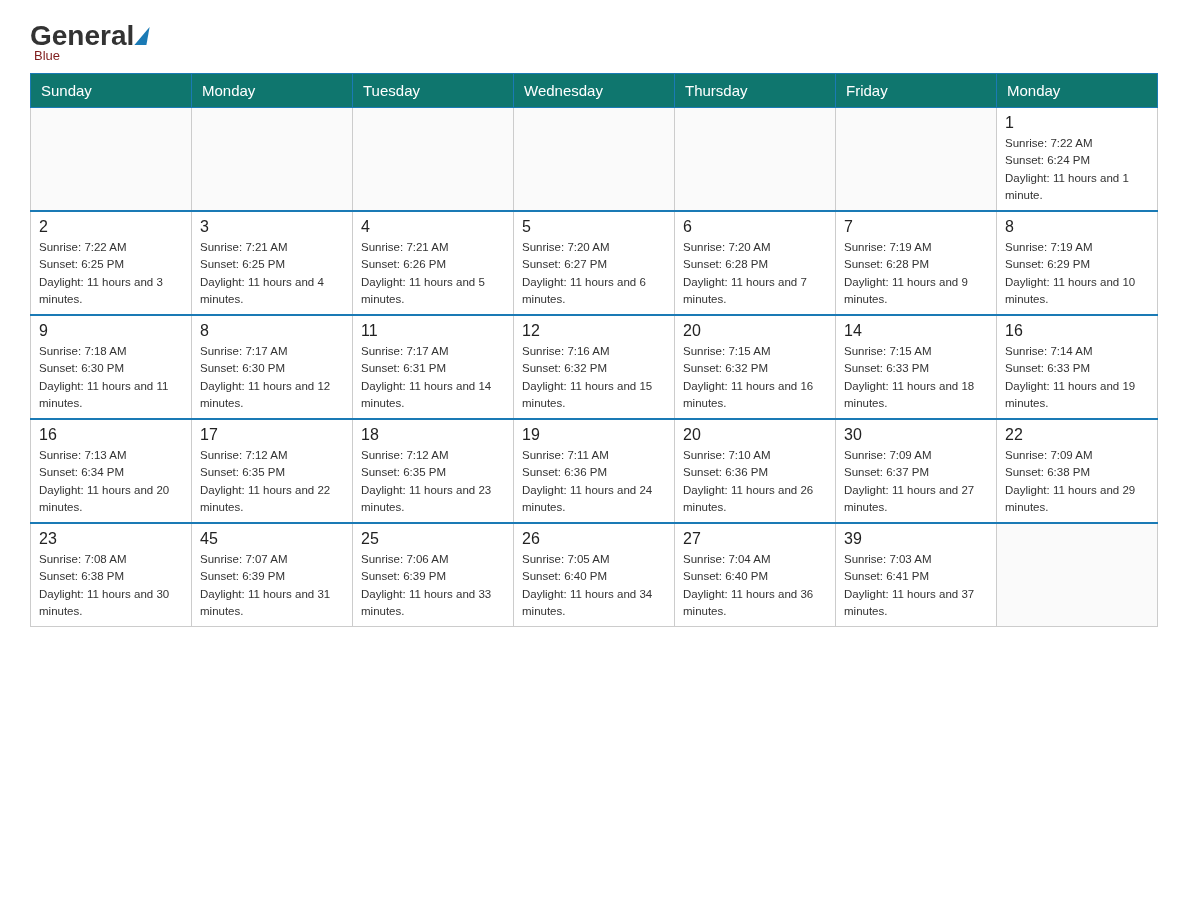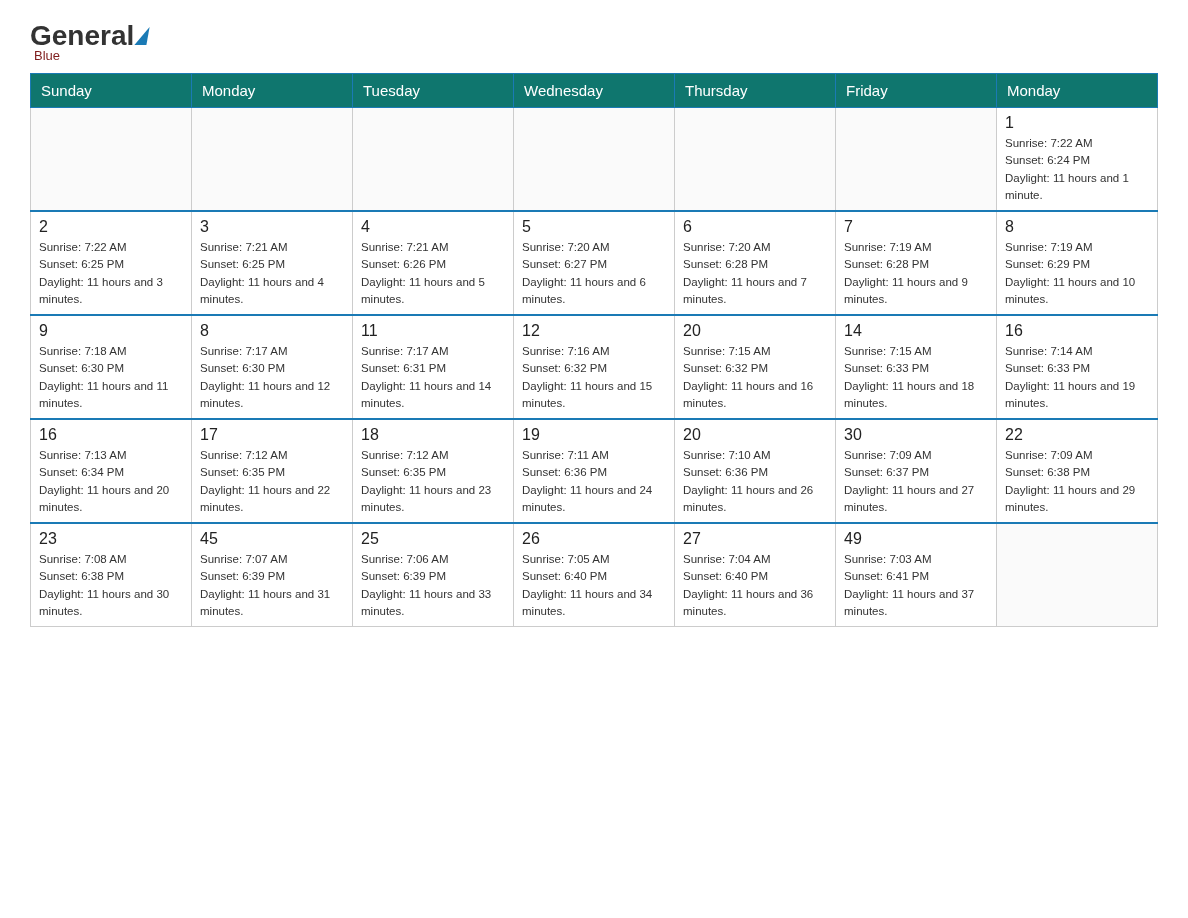--- a/index.html
+++ b/index.html
@@ -242,19 +242,19 @@
         </td>
         <td>
           <span class="day-num">26</span>
           <div class="day-info">Sunrise: 7:05 AM<br>Sunset: 6:40 PM<br>Daylight: 11 hours and 34 minutes.</div>
         </td>
         <td>
           <span class="day-num">27</span>
           <div class="day-info">Sunrise: 7:04 AM<br>Sunset: 6:40 PM<br>Daylight: 11 hours and 36 minutes.</div>
         </td>
         <td>
-          <span class="day-num">49</span>
+          <span class="day-num">39</span>
           <div class="day-info">Sunrise: 7:03 AM<br>Sunset: 6:41 PM<br>Daylight: 11 hours and 37 minutes.</div>
         </td>
         <td class="empty-cell"></td>
       </tr>
     </tbody>
 </table>
 
 </body></html>

